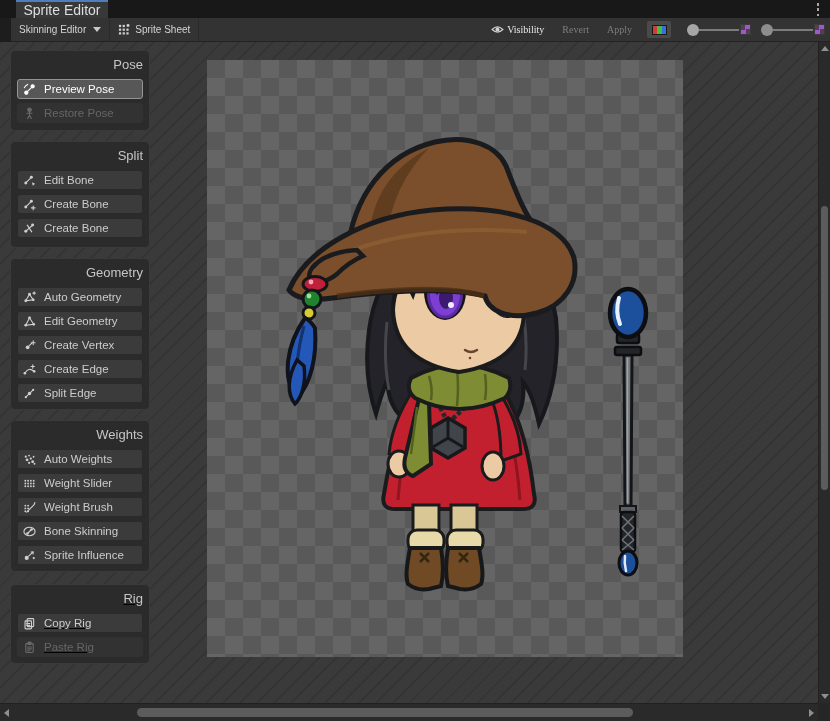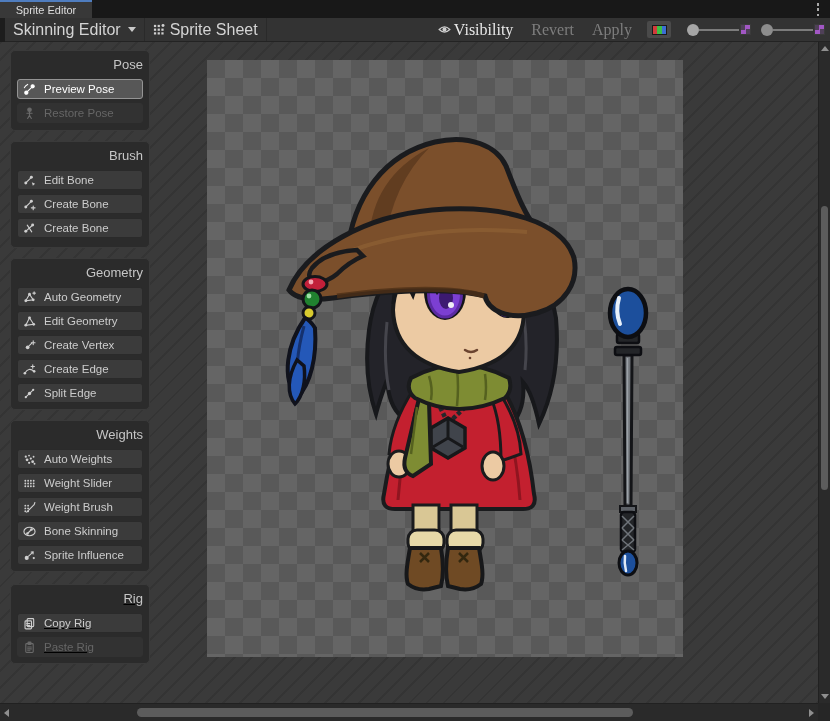--- a/index.html
+++ b/index.html
@@ -4,31 +4,31 @@
 <style>
   html,body{margin:0;padding:0;}
   body{
     width:830px;height:721px;position:relative;overflow:hidden;
     background:#1d1d1d;font-family:"Liberation Sans","DejaVu Sans",sans-serif;
     -webkit-user-select:none;user-select:none;
   }
   
   .tabbar{position:absolute;top:0;left:0;right:0;height:18px;background:#181818;}
   .tab{
-    position:absolute;left:0;top:0;width:92px;height:18px;box-sizing:border-box;
-    background:#383838;border-top:2px solid #4f7dbf;color:#dedede;font-size:11px;
+    position:absolute;left:16px;top:0;width:92px;height:18px;box-sizing:border-box;
+    background:#383838;border-top:2px solid #4f7dbf;color:#dedede;font-size:14px;
     display:flex;align-items:center;justify-content:center;
   }
   .kebab{position:absolute;right:7px;top:3px;width:10px;height:13px;display:flex;flex-direction:column;align-items:center;justify-content:space-between;cursor:default;}
   .kebab i{width:2.5px;height:2.5px;background:#a8a8a8;}
   
   .toolbar{
-    position:absolute;top:18px;left:5px;right:0;height:24px;background:#333333;
+    position:absolute;top:18px;left:11px;right:0;height:24px;background:#333333;
     border-bottom:1px solid #232323;box-sizing:border-box;display:flex;align-items:center;
-    color:#d4d4d4;font-size:16px;
+    color:#d4d4d4;font-size:10px;
   }
   .tb-item{display:flex;align-items:center;gap:4px;padding:0 8px;height:100%;}
   .tb-sep{width:1px;height:100%;background:#2a2a2a;}
   .caret{width:0;height:0;border-left:4px solid transparent;border-right:4px solid transparent;border-top:5px solid #c9c9c9;margin-left:3px;}
   .tb-right{display:flex;align-items:center;margin-left:auto;height:100%;padding-right:5px;}
   .tb-btn{display:flex;align-items:center;gap:3px;padding:0 9px;height:100%;color:#e9e9e9;font-family:Liberation Serif, serif;}
   .tb-dim{color:#7d7d7d;}
   .color-btn{width:24px;height:17px;background:#4a4a4a;border-radius:2px;display:flex;align-items:center;justify-content:center;margin:0 6px;}
   .rgb-icon{width:15px;height:10px;border:1px solid #1a1a1a;box-sizing:border-box;
     background:linear-gradient(90deg,#d23b3b 0 33%,#3bbf45 33% 66%,#3b6fd2 66% 100%);}
@@ -268,21 +268,21 @@
   <div class="pbtn disabled">
     <svg class="bicon" viewBox="0 0 14 14">
       <circle class="f" cx="7" cy="3" r="1.9"></circle>
         <path d="M7 5.2 L7 9 M4.2 6.8 L9.8 6.8 M7 9 L5 12.3 M7 9 L9 12.3"></path>
     </svg>
     <span>Restore Pose</span>
   </div>
 </div>
 
 <div class="section" id="sec-bones">
-  <div class="sec-title">Brush</div>
+  <div class="sec-title">Split</div>
   <div class="pbtn">
     <svg class="bicon" viewBox="0 0 14 14">
       <path d="M3.8 8.8 L8.2 4.4"></path>
         <circle class="f" cx="3" cy="9.6" r="1.6"></circle>
         <circle class="f" cx="9" cy="3.6" r="1.6"></circle>
       <path class="f" d="M9.5 9 L13 10.6 L10.6 12.6 Z"></path>
     </svg>
     <span>Edit Bone</span>
   </div>
   <div class="pbtn">

